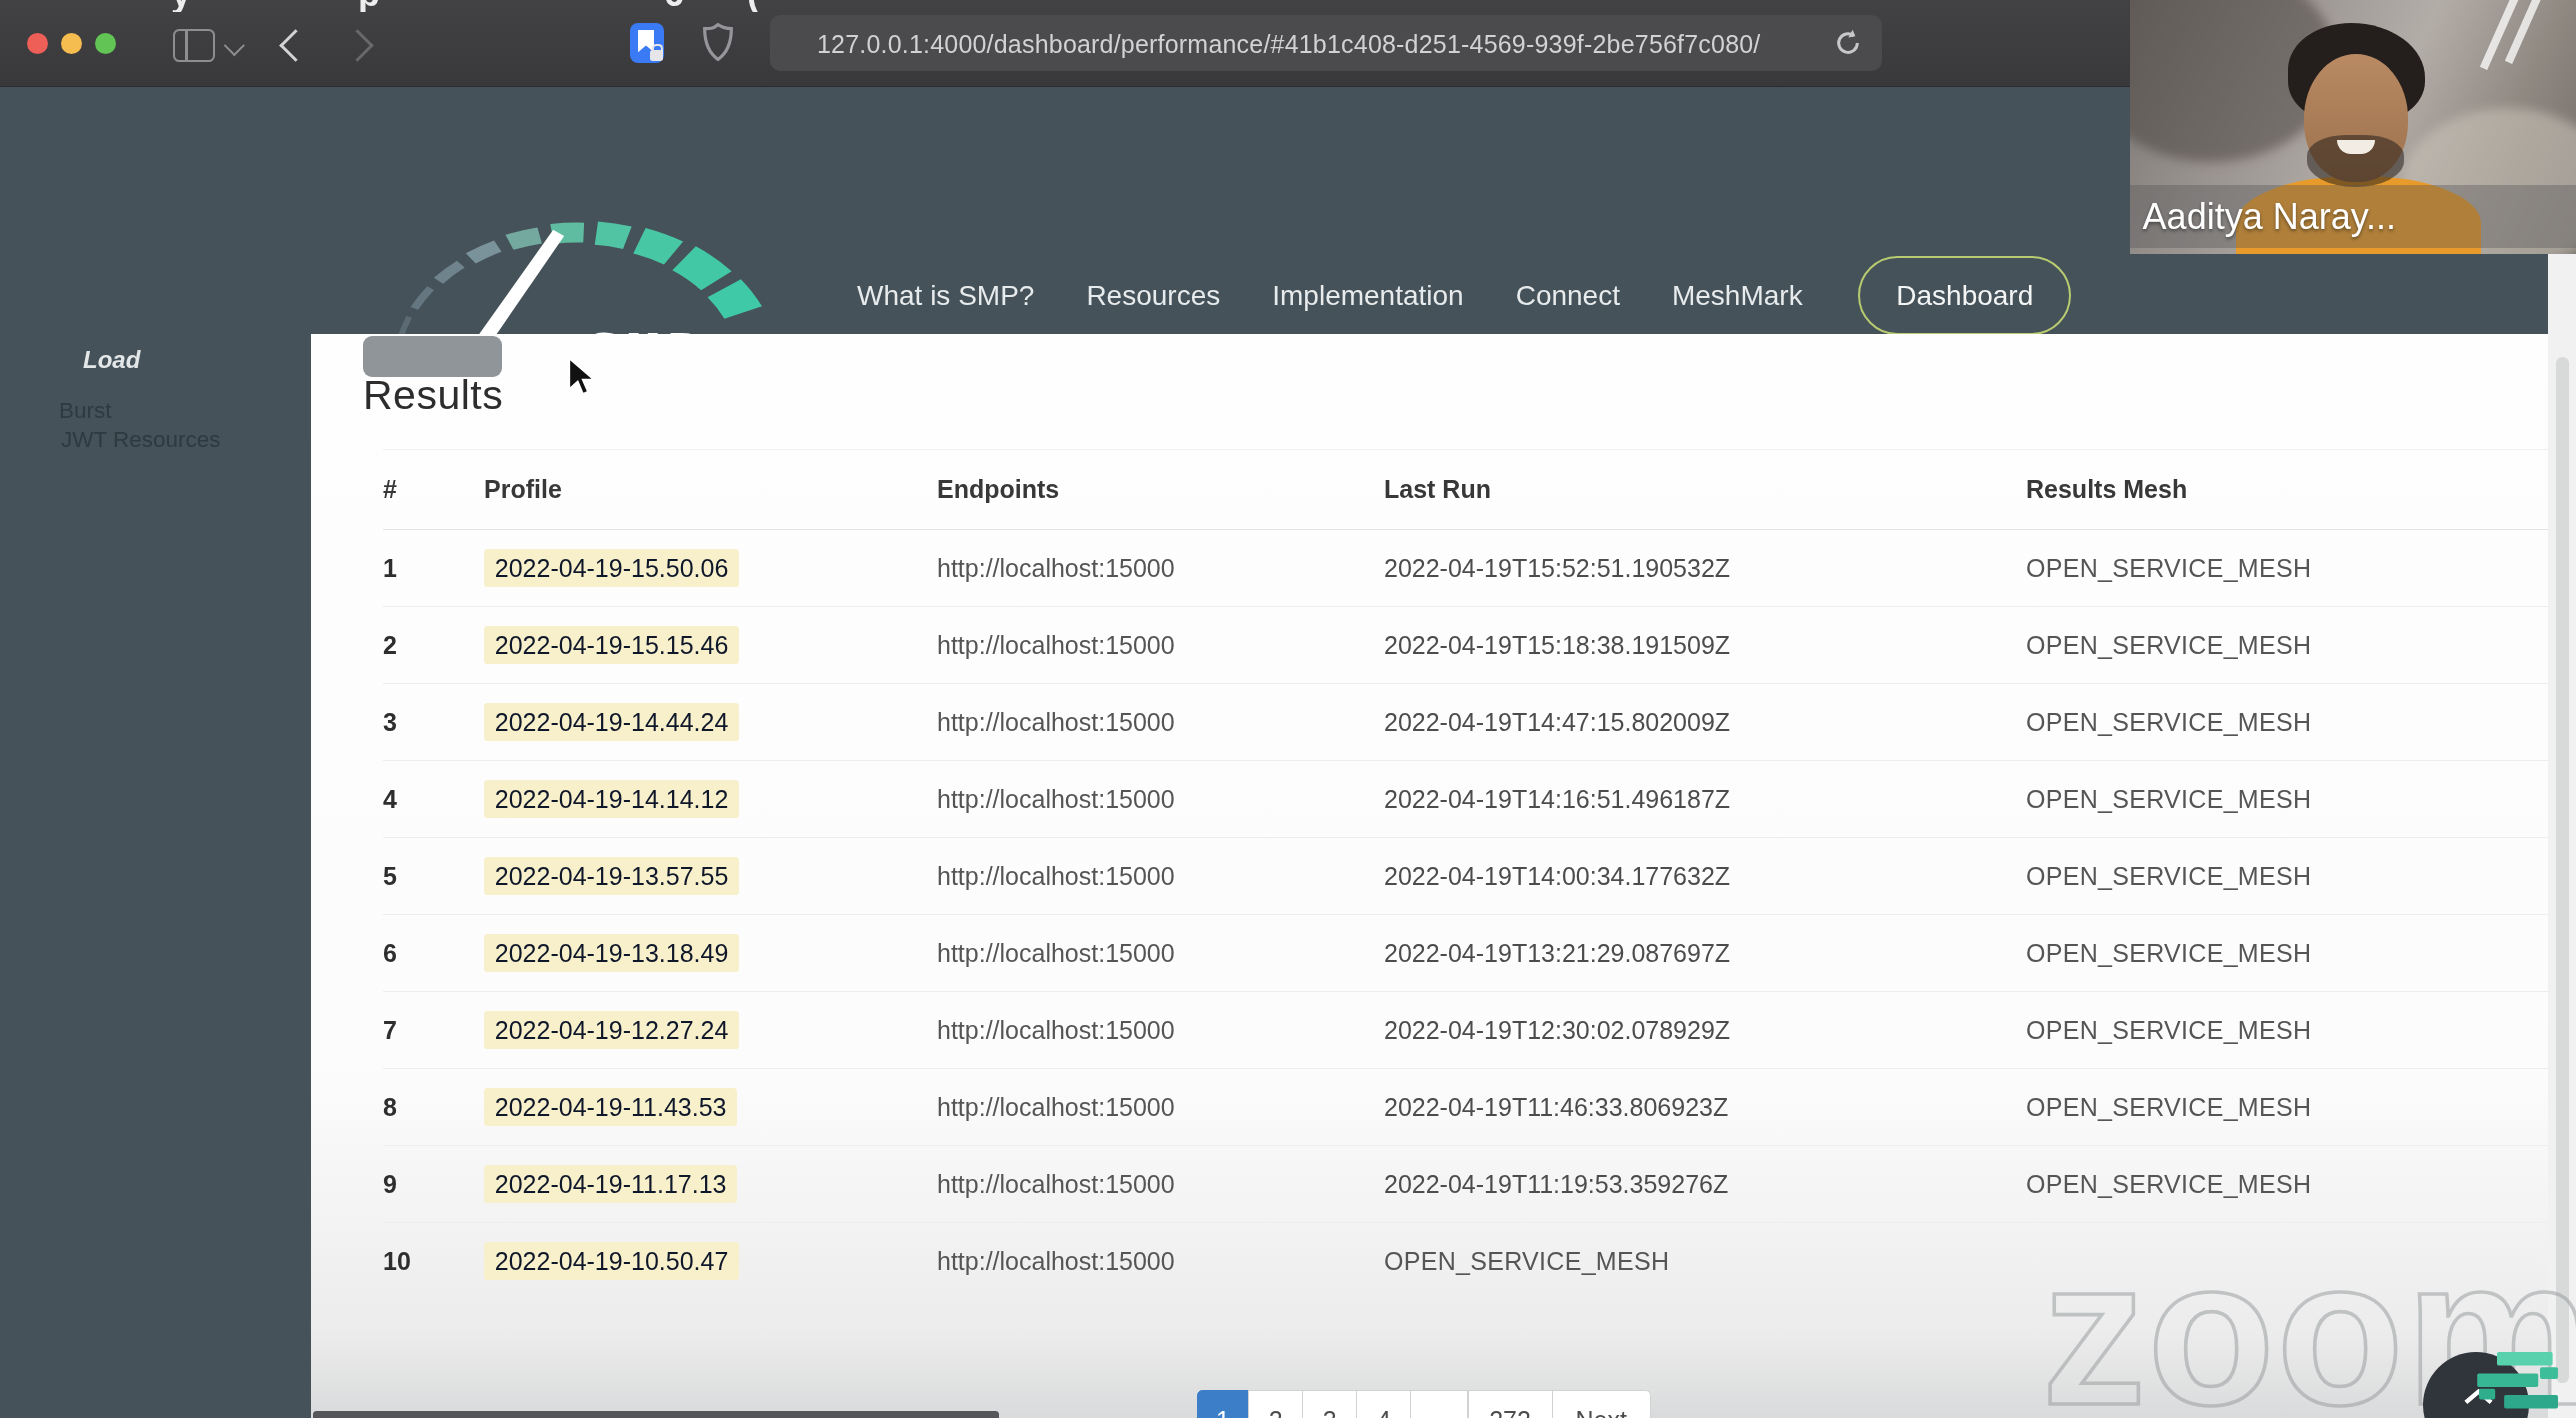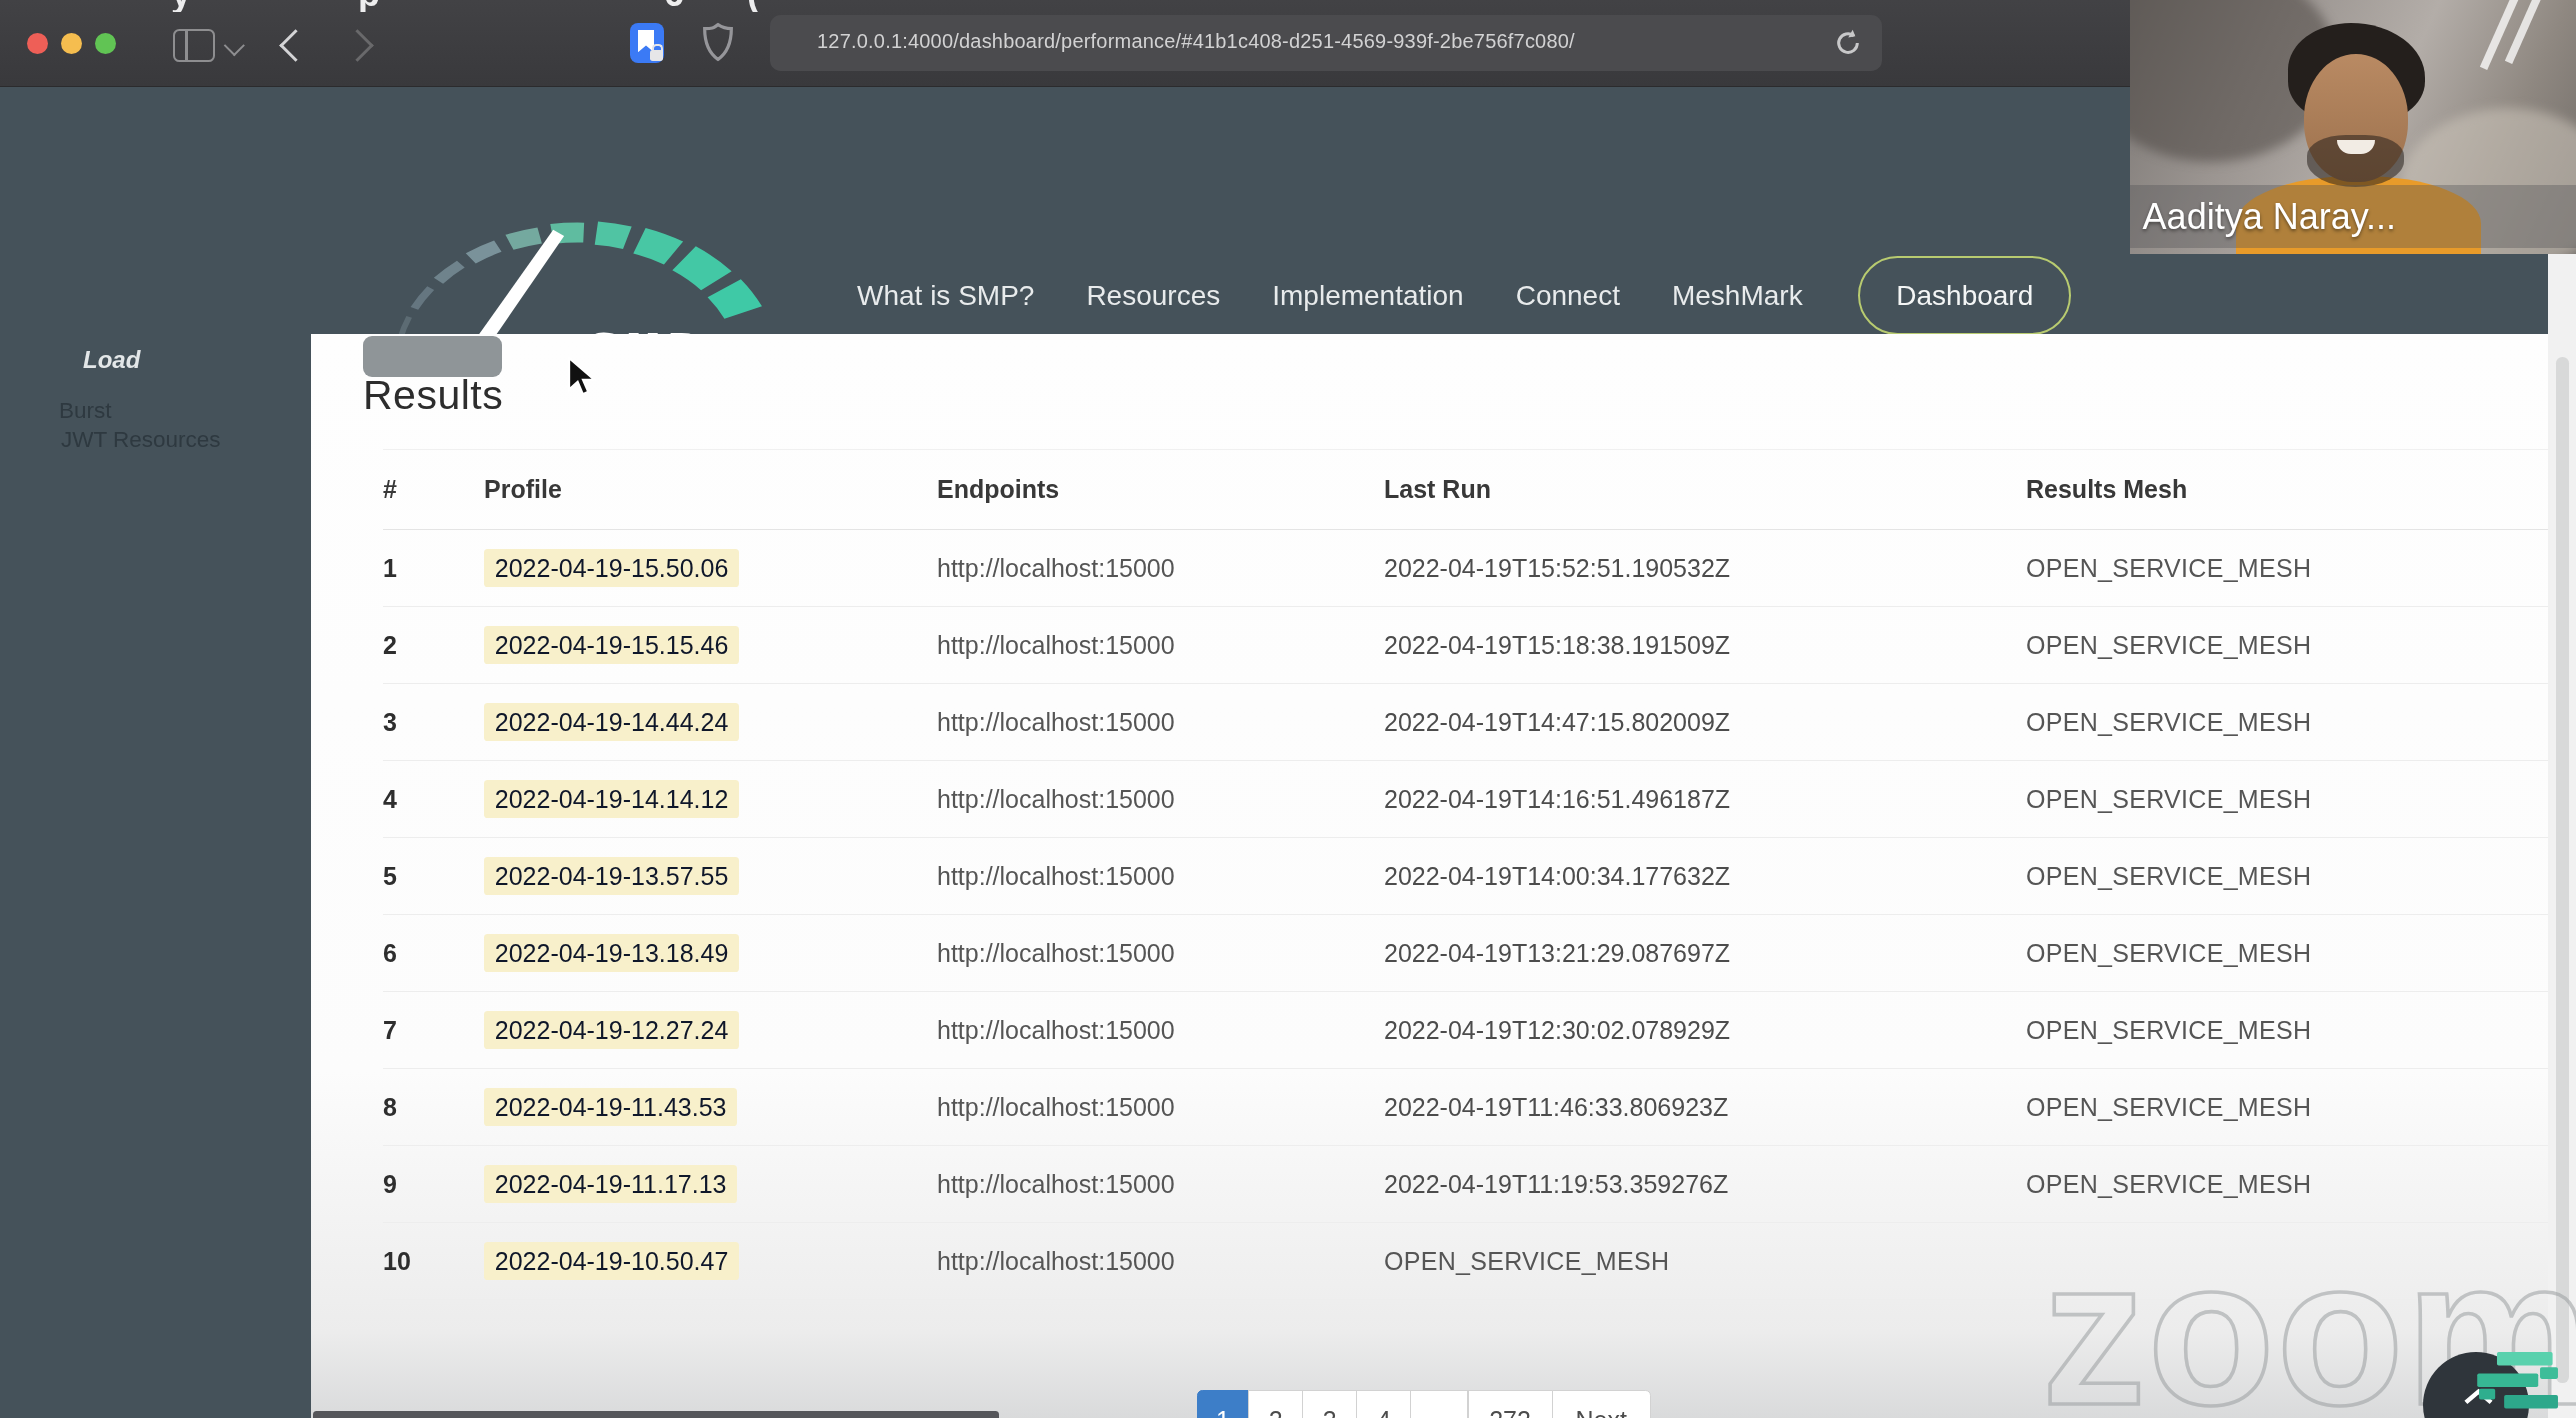--- a/index.html
+++ b/index.html
@@ -20,21 +20,21 @@
   .arrow-fwd{position:absolute;left:346px;top:34px;width:20px;height:20px;
     border-top:3.6px solid #69696b;border-left:3.6px solid #69696b;transform:rotate(135deg);}
   .ext-blue{position:absolute;left:630px;top:22.5px;width:34px;height:40px;background:#3b7af5;border-radius:8px;}
   .ext-blue .bm{position:absolute;left:8px;top:7.2px;width:16px;height:22.5px;background:#fff;
     clip-path:polygon(0 0,100% 0,100% 100%,50% 70%,0 100%);}
   .ext-blue .lock{position:absolute;right:0.9px;bottom:1.8px;width:13.5px;height:10.8px;background:#e6e6e8;border-radius:2.7px;}
   .ext-blue .lock::before{content:"";position:absolute;left:2.7px;top:-6.3px;width:6.3px;height:7.2px;
     border:2.3px solid #e6e6e8;border-bottom:none;border-radius:4.5px 4.5px 0 0;}
   .ext-shield{position:absolute;left:702px;top:21.6px;}
   .url-pill{position:absolute;left:770px;top:15.3px;width:1112px;height:56px;background:#4b4b4e;border-radius:10.8px;}
-  .url-text{position:absolute;left:47px;top:14.4px;font-size:20px;color:#d2d2d3;white-space:nowrap;letter-spacing:0.2px;}
+  .url-text{position:absolute;left:47px;top:14.4px;font-size:25px;color:#d2d2d3;white-space:nowrap;letter-spacing:0.2px;}
   .reload{position:absolute;right:18px;top:11.7px;}
   .frag{position:absolute;top:0;height:11.7px;overflow:hidden;color:#ededee;font-size:36px;font-weight:bold;z-index:3;}
   .frag span{display:block;transform:translateY(-27px);}
 
   
   .page-header{position:absolute;left:0;top:86px;width:100%;height:178px;background:#45525a;z-index:1;}
   .logo-svg{position:absolute;left:396px;top:106px;}
   .main-nav{position:absolute;left:857px;top:167px;height:85px;display:flex;align-items:center;gap:52px;
     color:#e8ebec;font-size:28px;z-index:2;}
   .nav-item{white-space:nowrap;cursor:default;}

